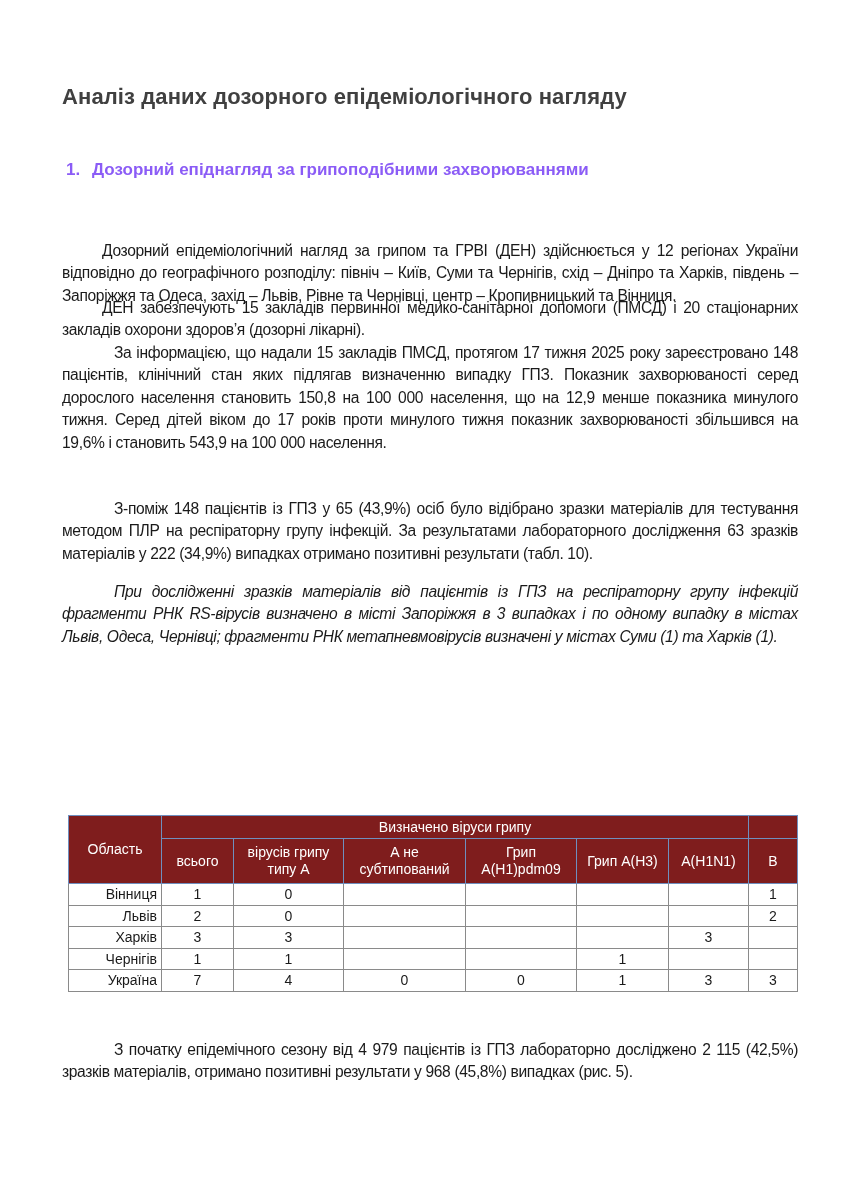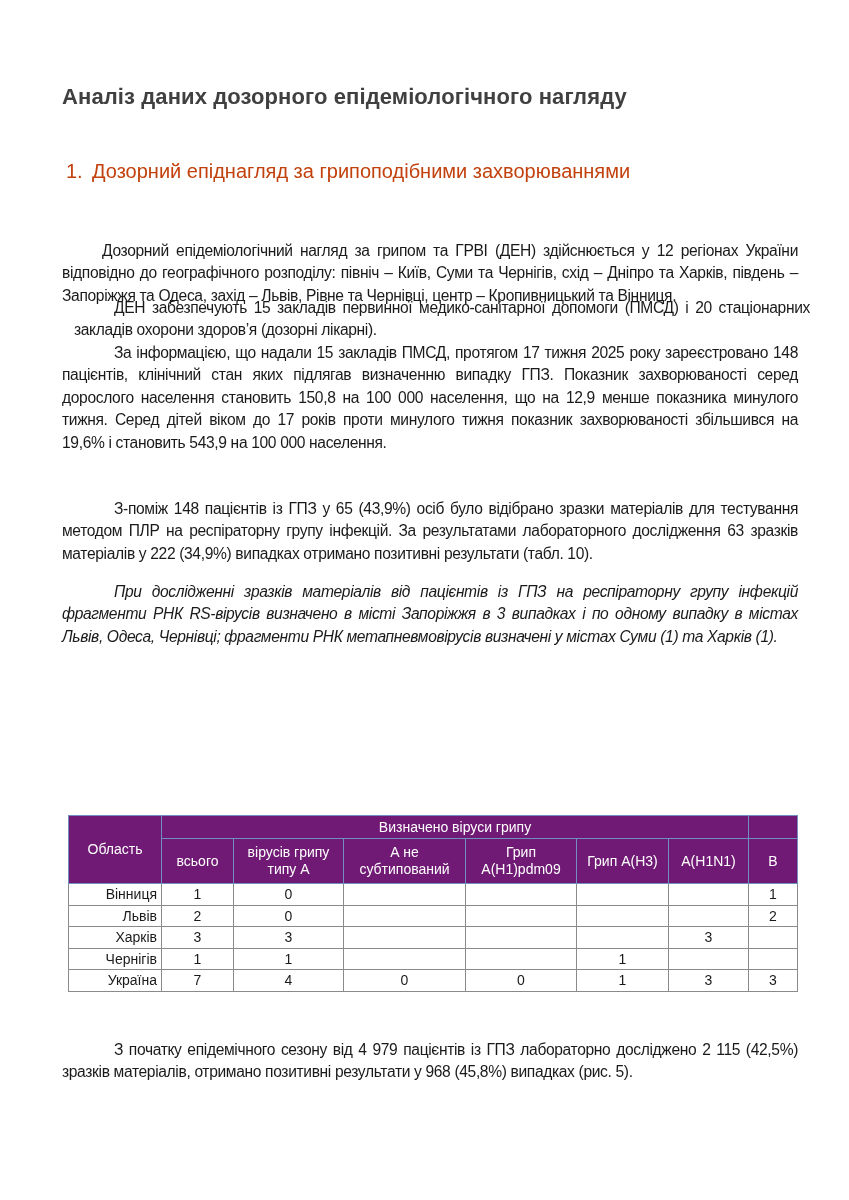--- a/index.html
+++ b/index.html
@@ -10,54 +10,54 @@
   }
   .page { position: absolute; left: 0; top: 0; width: 849px; height: 1200px; }
 
   .h1 {
     position: absolute; left: 62px; top: 84px;
     font-size: 22px; font-weight: bold; color: #404040;
     letter-spacing: 0.1px; white-space: nowrap;
   }
   .h2 {
     position: absolute; left: 66px; top: 160px;
-    font-size: 20px; font-weight: normal; color: #c2410c;
+    font-size: 17px; font-weight: bold; color: #8b5cf6;
     white-space: nowrap;
   }
   .h2 .num { display: inline-block; width: 26px; }
 
   .body-text {
     position: absolute; left: 62px; width: 736px;
     font-size: 15.6px; line-height: 22.4px; text-align: justify;
     font-family: "Liberation Sans Narrow", "Liberation Sans", sans-serif;
     letter-spacing: -0.35px;
   }
   .body-text p { margin: 0; text-indent: 40px; }
   .body-text p.indent2 { text-indent: 52px; }
   #p1 { top: 192px; margin-top: 48px; }
-  #p2 { top: 297px; margin-left: 12px; }
+  #p2 { top: 297px; }
   #p3 { top: 342px; }
   #p4 { top: 498px; }
   #p5 { top: 581px; font-style: italic; }
   #p6 { top: 697px; }
   #p7 { top: 1007px; margin-top: 32px; }
 
   .caption {
     position: absolute; left: 62px; top: 757px; width: 740px;
     font-size: 15.6px; line-height: 22px; font-weight: bold; color: #e39414;
     letter-spacing: -0.35px;
   }
 
   table.flu {
     position: absolute; left: 68px; top: 815px;
     border-collapse: collapse; table-layout: fixed;
     font-size: 14px; font-family: "Liberation Sans", "DejaVu Sans", sans-serif;
   }
   table.flu th {
-    background: #701a75; color: #ffffff; font-weight: normal;
+    background: #7f1d1d; color: #ffffff; font-weight: normal;
     border: 1px solid #6f8fbf; padding: 0 2px; line-height: 17px;
     text-align: center; vertical-align: middle;
   }
   table.flu th.top { height: 22px; }
   table.flu th.sub { height: 44px; }
   table.flu td {
     border: 1px solid #8a8a8a; height: 20.5px; padding: 0 4px;
     text-align: center; vertical-align: middle; line-height: 18px;
     color: #1a1a1a;
   }

